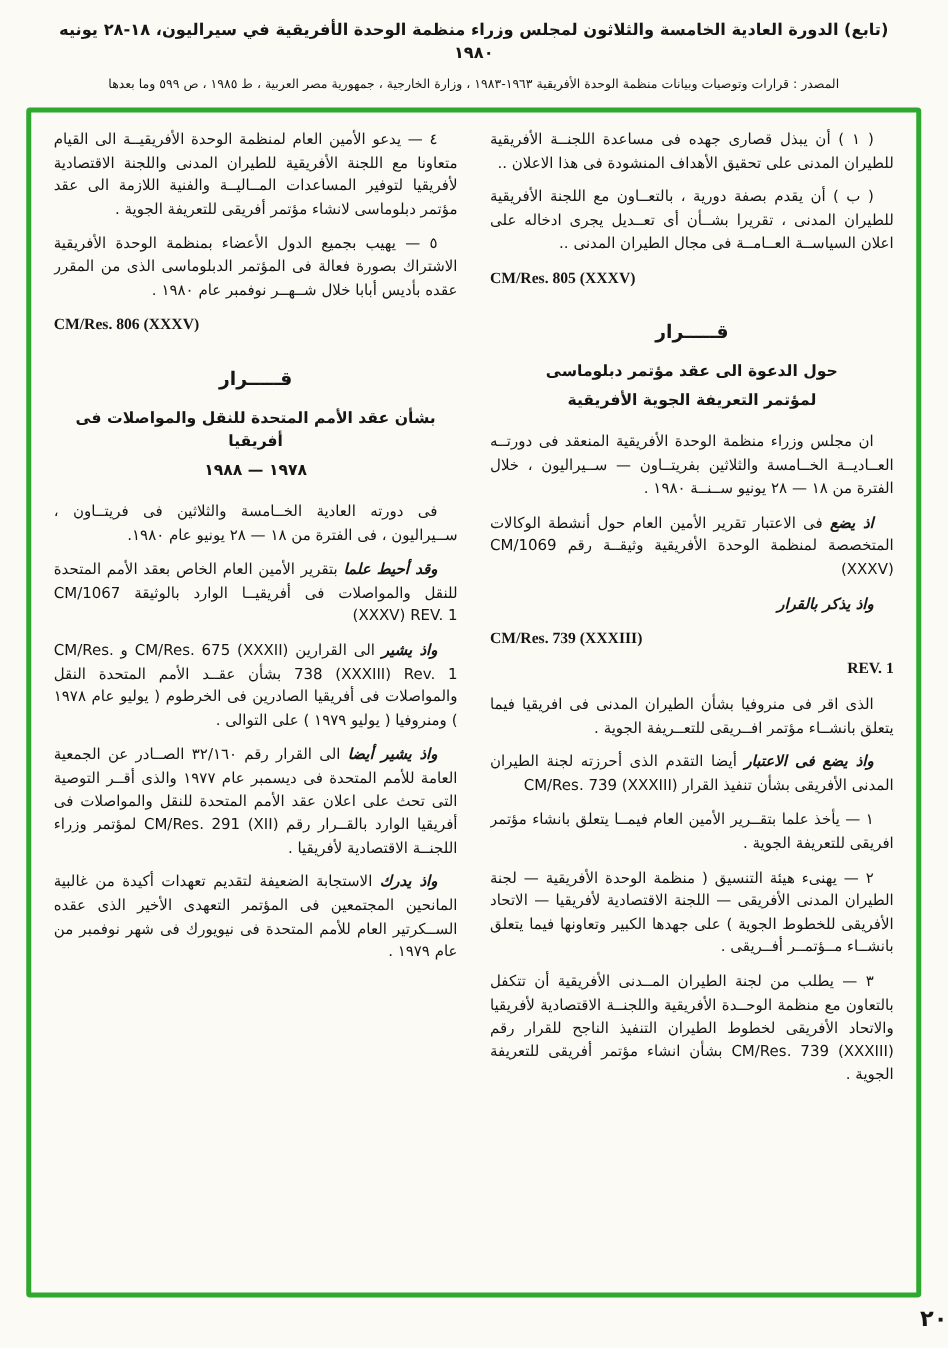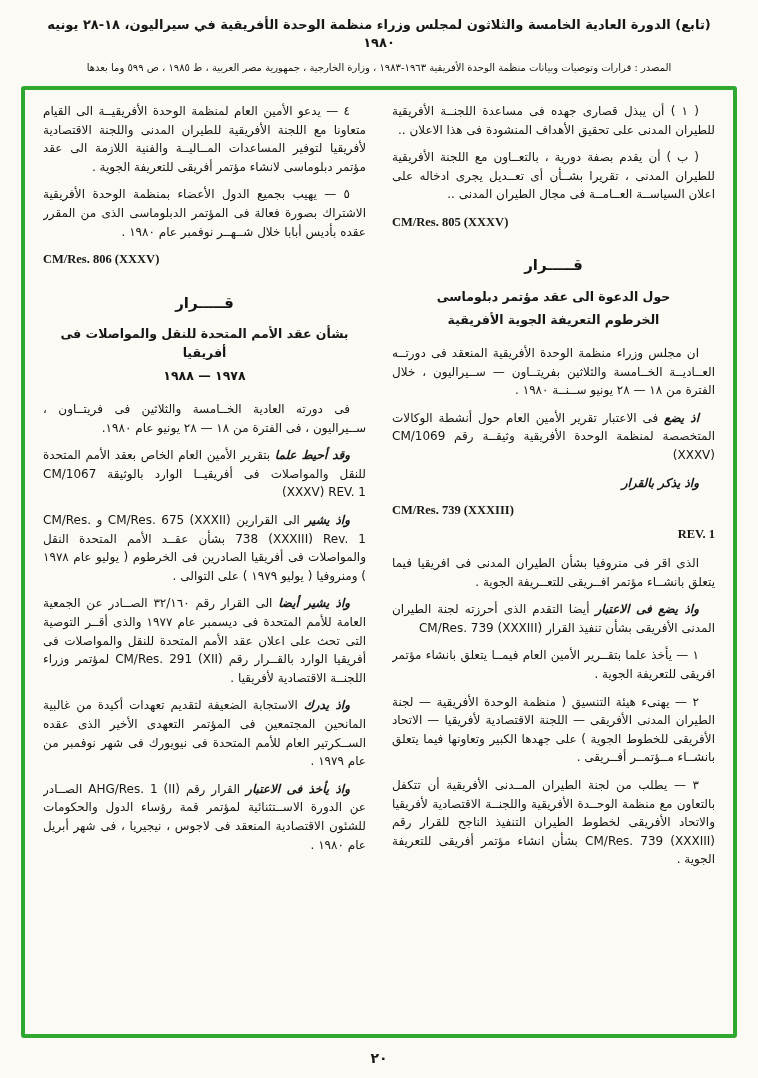--- a/index.html
+++ b/index.html
@@ -76,41 +76,40 @@
     text-align: center;
     font-weight: bold;
     font-size: 12.5px;
     margin: 0 0 5px;
     text-indent: 0;
     line-height: 1.5;
   }
   .sub-gap { margin-bottom: 14px; }
   .page-footer {
     position: absolute; bottom: 12px; left: 0; right: 0;
-    text-align: center;
-    font-size: 14px; font-weight: bold;
+    font-size: 18px; font-weight: bold;
   }
 </style>
 </head>
 <body style="background: rgb(251, 250, 245); color: rgb(22, 22, 22);">
 
 <header class="page-header">
   <div class="header-line1">(تابع) الدورة العادية الخامسة والثلاثون لمجلس وزراء منظمة الوحدة الأفريقية في سيراليون، ١٨-٢٨ يونيه ١٩٨٠</div>
   <div class="header-line2">المصدر : قرارات وتوصيات وبيانات منظمة الوحدة الأفريقية ١٩٦٣-١٩٨٣ ، وزارة الخارجية ، جمهورية مصر العربية ، ط ١٩٨٥ ، ص ٥٩٩ وما بعدها</div>
 </header>
 
 <main class="content-frame" style="border-color: rgb(47, 168, 47);">
 
   <section class="column">
     <p class="para">( ١ ) أن يبذل قصارى جهده فى مساعدة اللجنــة الأفريقية للطيران المدنى على تحقيق الأهداف المنشودة فى هذا الاعلان ..</p>
     <p class="para">( ب ) أن يقدم بصفة دورية ، بالتعــاون مع اللجنة الأفريقية للطيران المدنى ، تقريرا بشــأن أى تعــديل يجرى ادخاله على اعلان السياســة العــامــة فى مجال الطيران المدنى ..</p>
     <div class="ref">CM/Res. 805 (XXXV)</div>
     <h2 class="res-title">قـــــرار</h2>
     <h3 class="res-subtitle">حول الدعوة الى عقد مؤتمر دبلوماسى</h3>
-    <h3 class="res-subtitle sub-gap">الخرطوم التعريفة الجوية الأفريقية</h3>
+    <h3 class="res-subtitle sub-gap">لمؤتمر التعريفة الجوية الأفريقية</h3>
     <p class="para">ان مجلس وزراء منظمة الوحدة الأفريقية المنعقد فى دورتــه العــاديــة الخــامسة والثلاثين بفريتــاون — ســيراليون ، خلال الفترة من ١٨ — ٢٨ يونيو ســنــة ١٩٨٠ .</p>
     <p class="para"><span class="lead">اذ يضع</span><span> فى الاعتبار تقرير الأمين العام حول أنشطة الوكالات المتخصصة لمنظمة الوحدة الأفريقية وثيقــة رقم CM/1069 (XXXV)</span></p>
     <p class="para"><span class="lead">واذ يذكر بالقرار</span><span></span></p>
     <div class="ref">CM/Res. 739 (XXXIII)</div>
     <div class="ref-sub">REV. 1</div>
     <p class="para">الذى اقر فى منروفيا بشأن الطيران المدنى فى افريقيا فيما يتعلق بانشــاء مؤتمر افــريقى للتعــريفة الجوية .</p>
     <p class="para"><span class="lead">واذ يضع فى الاعتبار</span><span> أيضا التقدم الذى أحرزته لجنة الطيران المدنى الأفريقى بشأن تنفيذ القرار CM/Res. 739 (XXXIII)</span></p>
     <p class="para">١ — يأخذ علما بتقــرير الأمين العام فيمــا يتعلق بانشاء مؤتمر افريقى للتعريفة الجوية .</p>
     <p class="para">٢ — يهنىء هيئة التنسيق ( منظمة الوحدة الأفريقية — لجنة الطيران المدنى الأفريقى — اللجنة الاقتصادية لأفريقيا — الاتحاد الأفريقى للخطوط الجوية ) على جهدها الكبير وتعاونها فيما يتعلق بانشــاء مــؤتمــر أفــريقى .</p>
     <p class="para">٣ — يطلب من لجنة الطيران المــدنى الأفريقية أن تتكفل بالتعاون مع منظمة الوحــدة الأفريقية واللجنــة الاقتصادية لأفريقيا والاتحاد الأفريقى لخطوط الطيران التنفيذ الناجح للقرار رقم CM/Res. 739 (XXXIII) بشأن انشاء مؤتمر أفريقى للتعريفة الجوية .</p>
@@ -121,18 +120,17 @@
     <p class="para">٥ — يهيب بجميع الدول الأعضاء بمنظمة الوحدة الأفريقية الاشتراك بصورة فعالة فى المؤتمر الدبلوماسى الذى من المقرر عقده بأديس أبابا خلال شــهــر نوفمبر عام ١٩٨٠ .</p>
     <div class="ref mt-lg">CM/Res. 806 (XXXV)</div>
     <h2 class="res-title">قـــــرار</h2>
     <h3 class="res-subtitle">بشأن عقد الأمم المتحدة للنقل والمواصلات فى أفريقيا</h3>
     <h3 class="res-subtitle sub-gap">١٩٧٨ — ١٩٨٨</h3>
     <p class="para">فى دورته العادية الخــامسة والثلاثين فى فريتــاون ، ســيراليون ، فى الفترة من ١٨ — ٢٨ يونيو عام ١٩٨٠.</p>
     <p class="para"><span class="lead">وقد أحيط علما</span><span> بتقرير الأمين العام الخاص بعقد الأمم المتحدة للنقل والمواصلات فى أفريقيــا الوارد بالوثيقة CM/1067 (XXXV) REV. 1</span></p>
     <p class="para"><span class="lead">واذ يشير</span><span> الى القرارين CM/Res. 675 (XXXII) و CM/Res. 738 (XXXIII) Rev. 1 بشأن عقــد الأمم المتحدة النقل والمواصلات فى أفريقيا الصادرين فى الخرطوم ( يوليو عام ١٩٧٨ ) ومنروفيا ( يوليو ١٩٧٩ ) على التوالى .</span></p>
     <p class="para"><span class="lead">واذ يشير أيضا</span><span> الى القرار رقم ٣٢/١٦٠ الصــادر عن الجمعية العامة للأمم المتحدة فى ديسمبر عام ١٩٧٧ والذى أقــر التوصية التى تحث على اعلان عقد الأمم المتحدة للنقل والمواصلات فى أفريقيا الوارد بالقــرار رقم CM/Res. 291 (XII) لمؤتمر وزراء اللجنــة الاقتصادية لأفريقيا .</span></p>
     <p class="para"><span class="lead">واذ يدرك</span><span> الاستجابة الضعيفة لتقديم تعهدات أكيدة من غالبية المانحين المجتمعين فى المؤتمر التعهدى الأخير الذى عقده الســكرتير العام للأمم المتحدة فى نيويورك فى شهر نوفمبر من عام ١٩٧٩ .</span></p>
-    <p class="para"><span class="lead">واذ يأخذ فى الاعتبار</span><span> القرار رقم AHG/Res. 1 (II) الصــادر عن الدورة الاســتثنائية لمؤتمر قمة رؤساء الدول والحكومات للشئون الاقتصادية المنعقد فى لاجوس ، نيجيريا ، فى شهر أبريل عام ١٩٨٠ .</span></p>
   </section>
 
 </main>
 
 <footer class="page-footer">٢٠</footer>
 
 </body></html>

